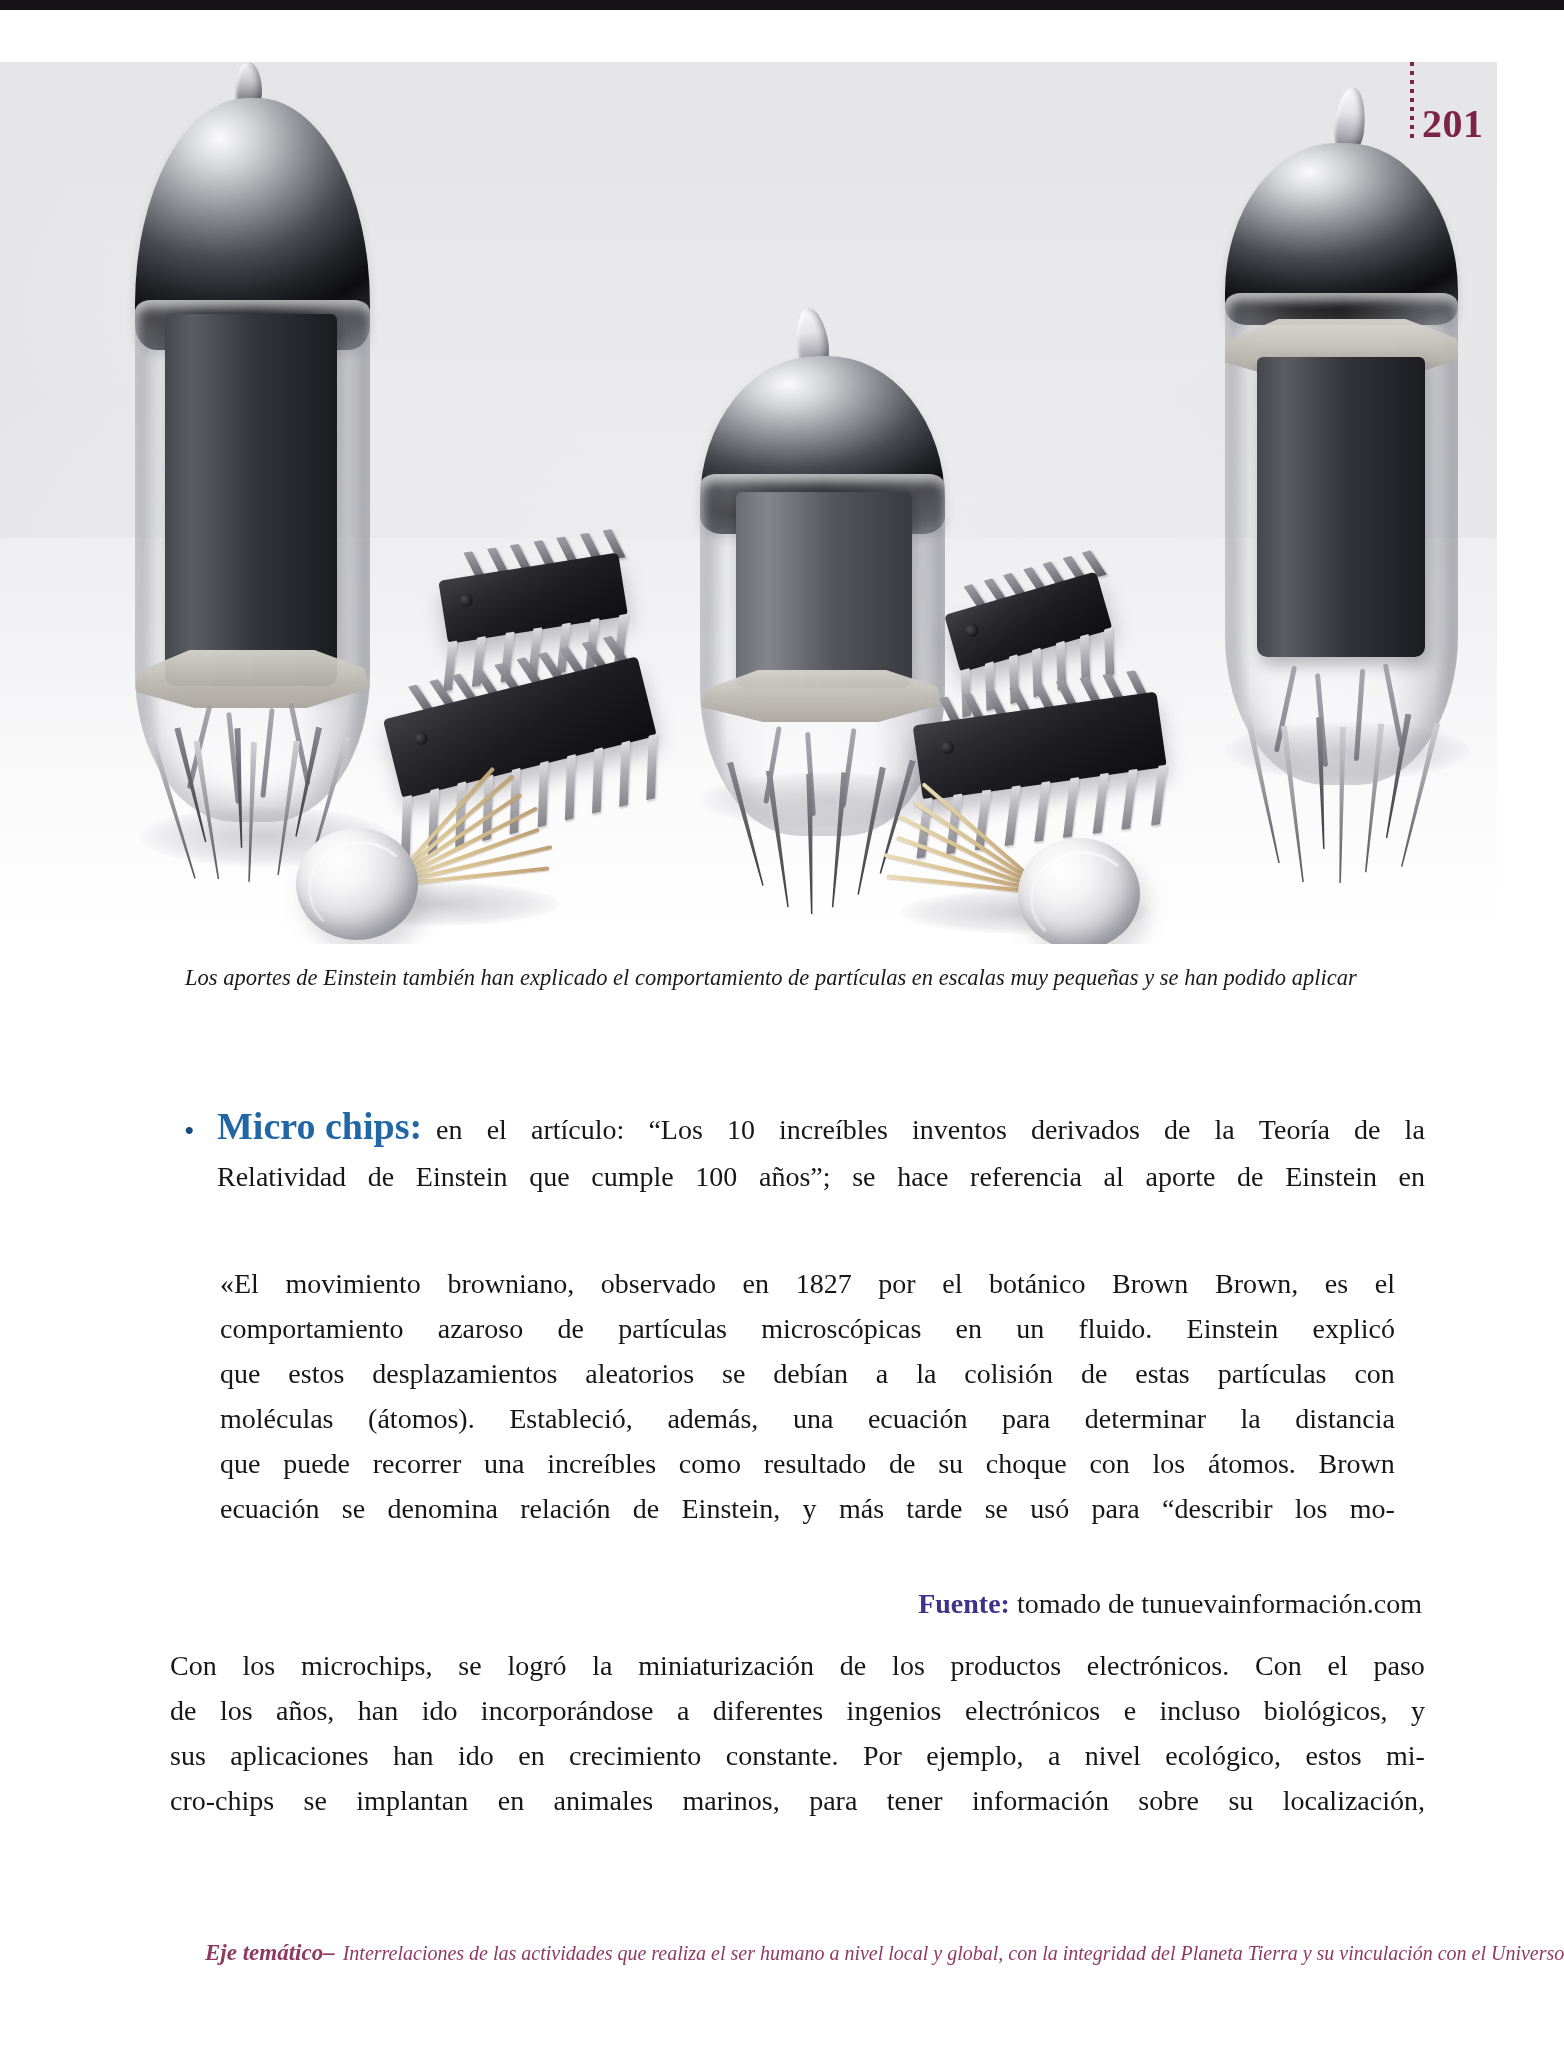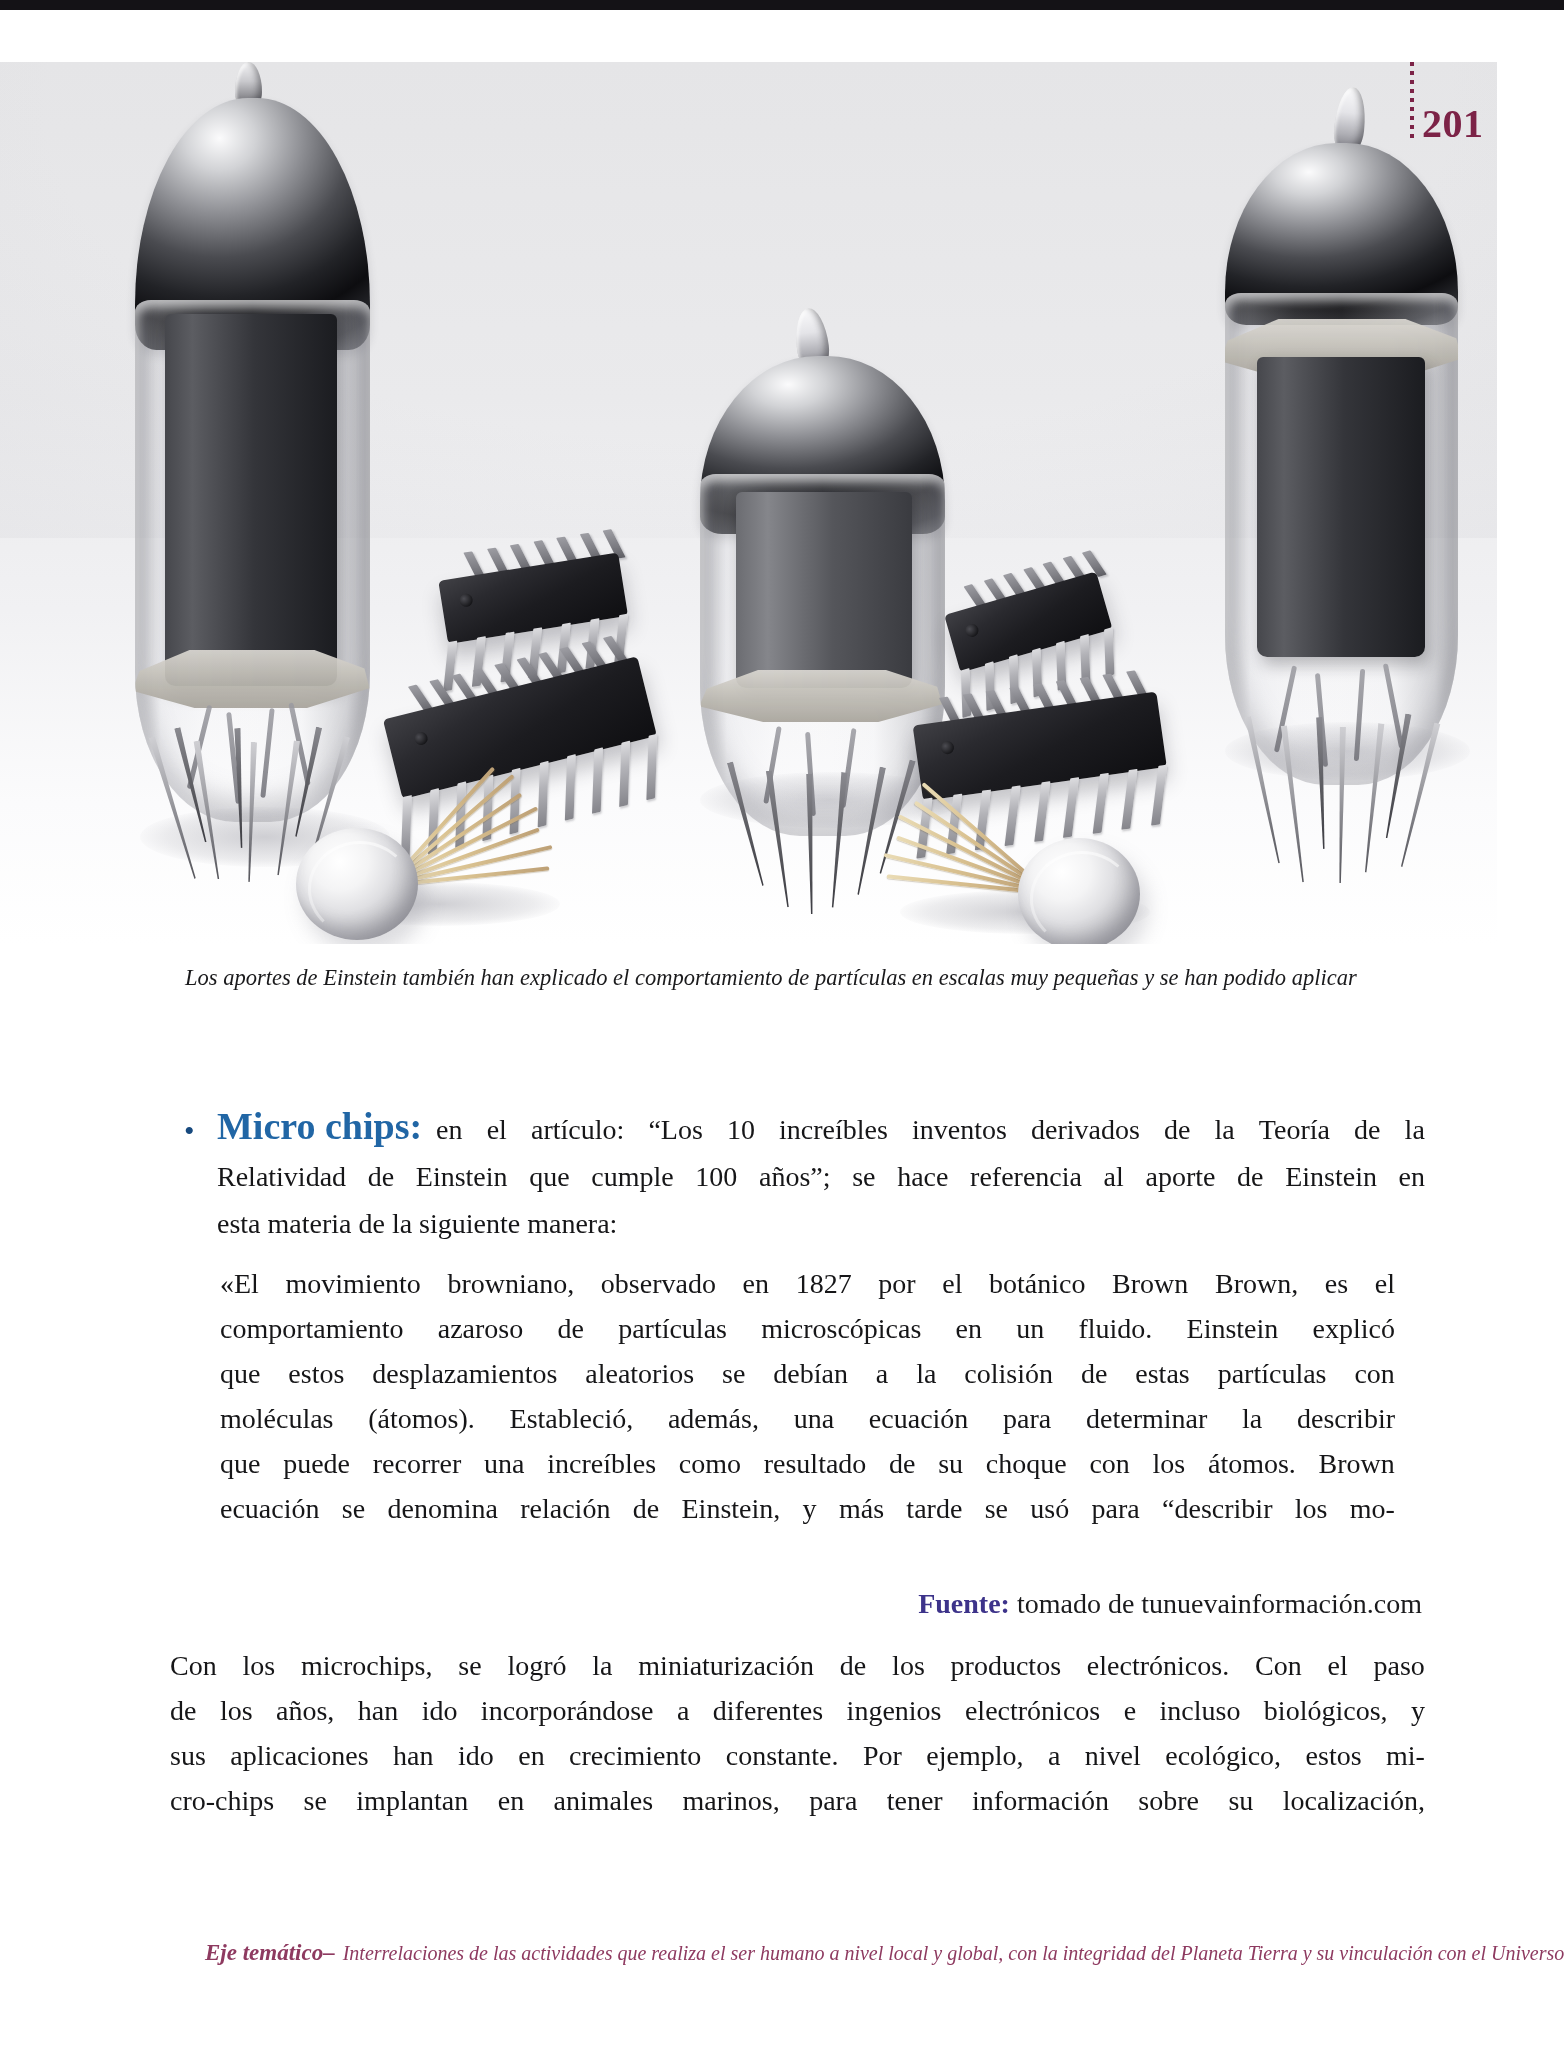--- a/index.html
+++ b/index.html
@@ -361,21 +361,20 @@
       <span>años”;</span>
       <span>se</span>
       <span>hace</span>
       <span>referencia</span>
       <span>al</span>
       <span>aporte</span>
       <span>de</span>
       <span>Einstein</span>
       <span>en</span>
     </div>
-  <div>esta materia de la siguiente manera:</div>
 </div>
 
 <div class="tblock quote">
   <div class="jfill">
       <span>«El</span>
       <span>movimiento</span>
       <span>browniano,</span>
       <span>observado</span>
       <span>en</span>
       <span>1827</span>
@@ -417,21 +416,21 @@
   <div class="jfill">
       <span>moléculas</span>
       <span>(átomos).</span>
       <span>Estableció,</span>
       <span>además,</span>
       <span>una</span>
       <span>ecuación</span>
       <span>para</span>
       <span>determinar</span>
       <span>la</span>
-      <span>describir</span>
+      <span>distancia</span>
     </div>
   <div class="jfill">
       <span>que</span>
       <span>puede</span>
       <span>recorrer</span>
       <span>una</span>
       <span>increíbles</span>
       <span>como</span>
       <span>resultado</span>
       <span>de</span>

